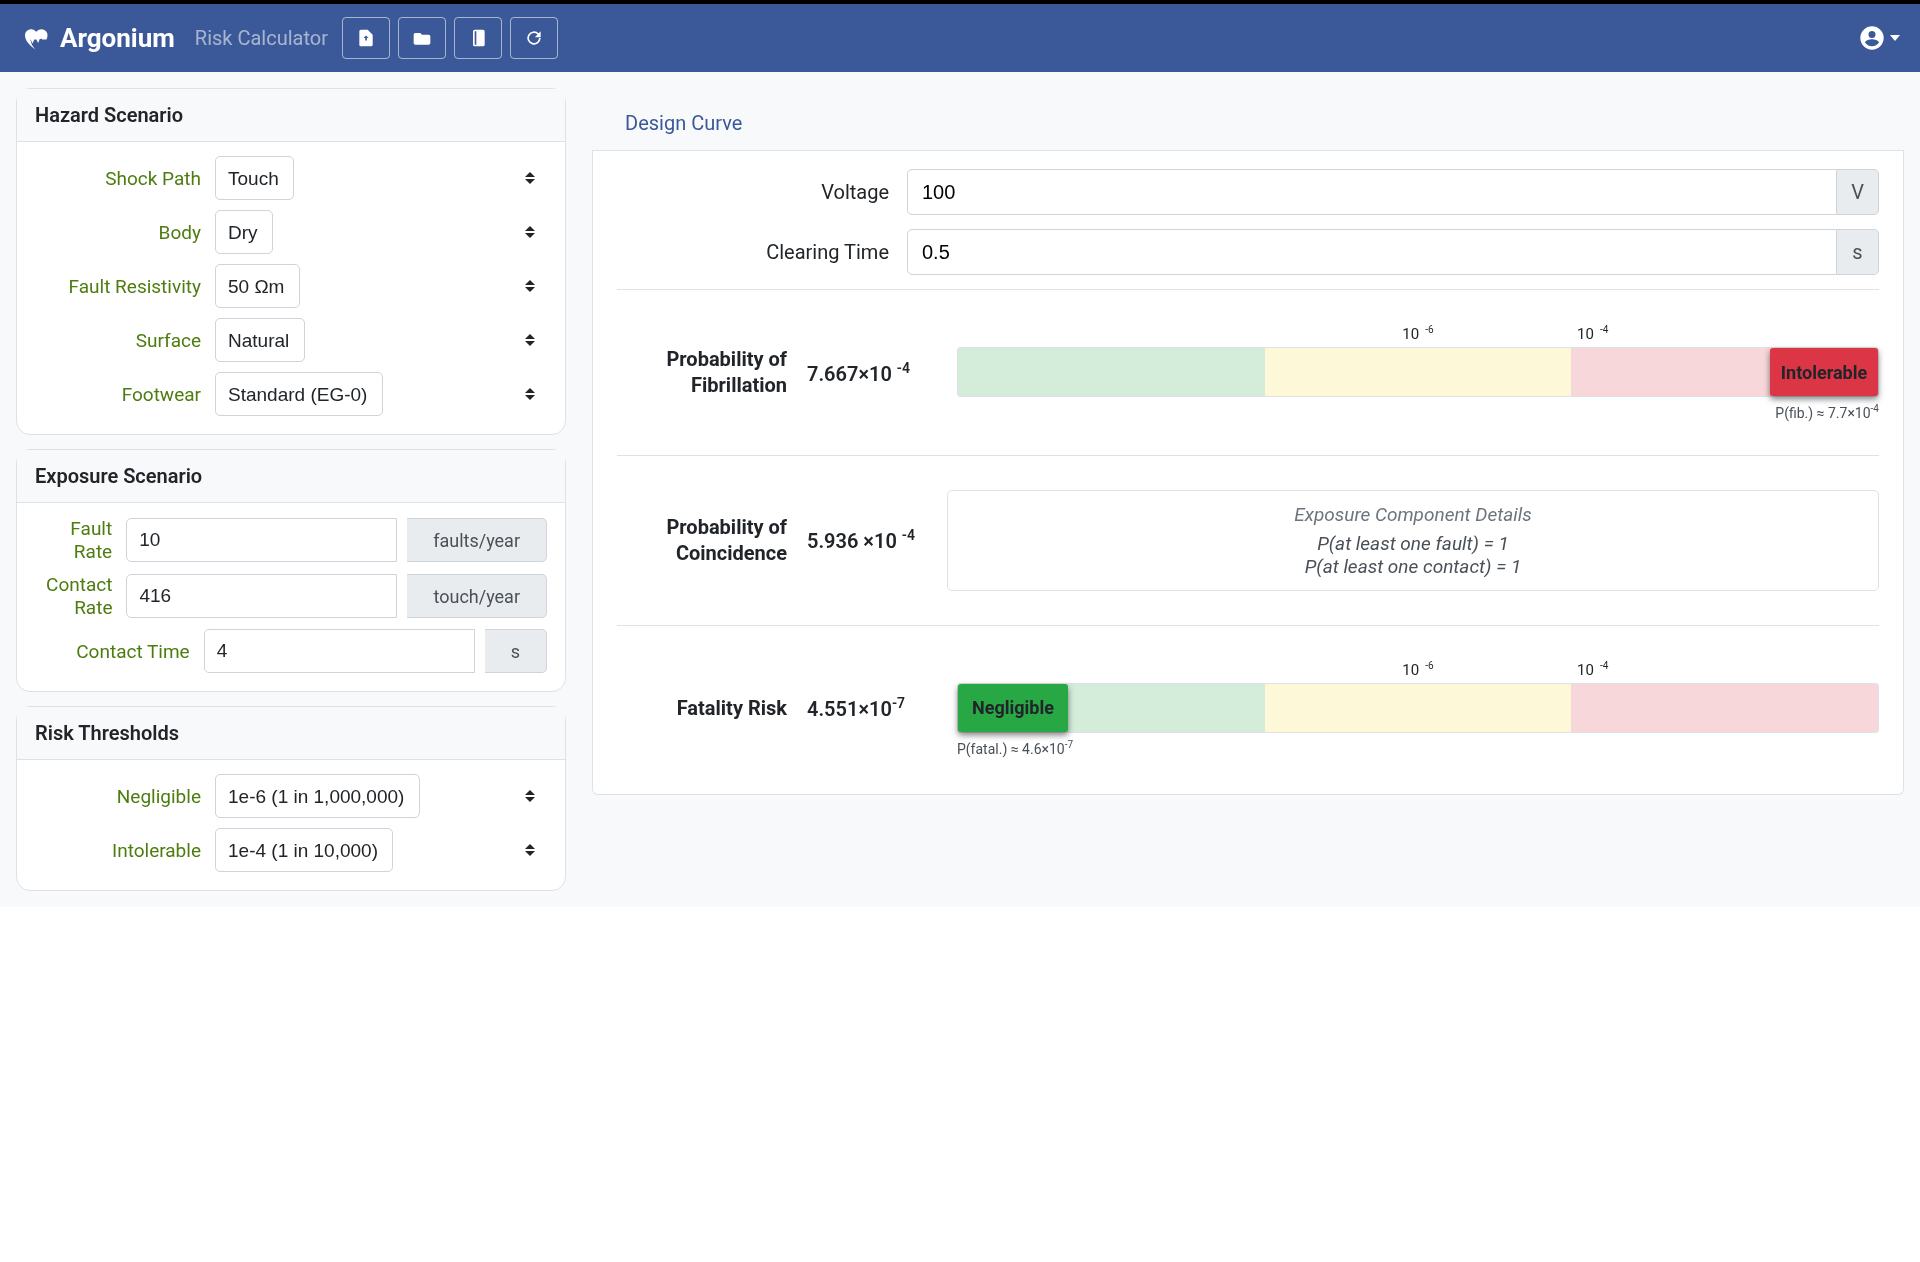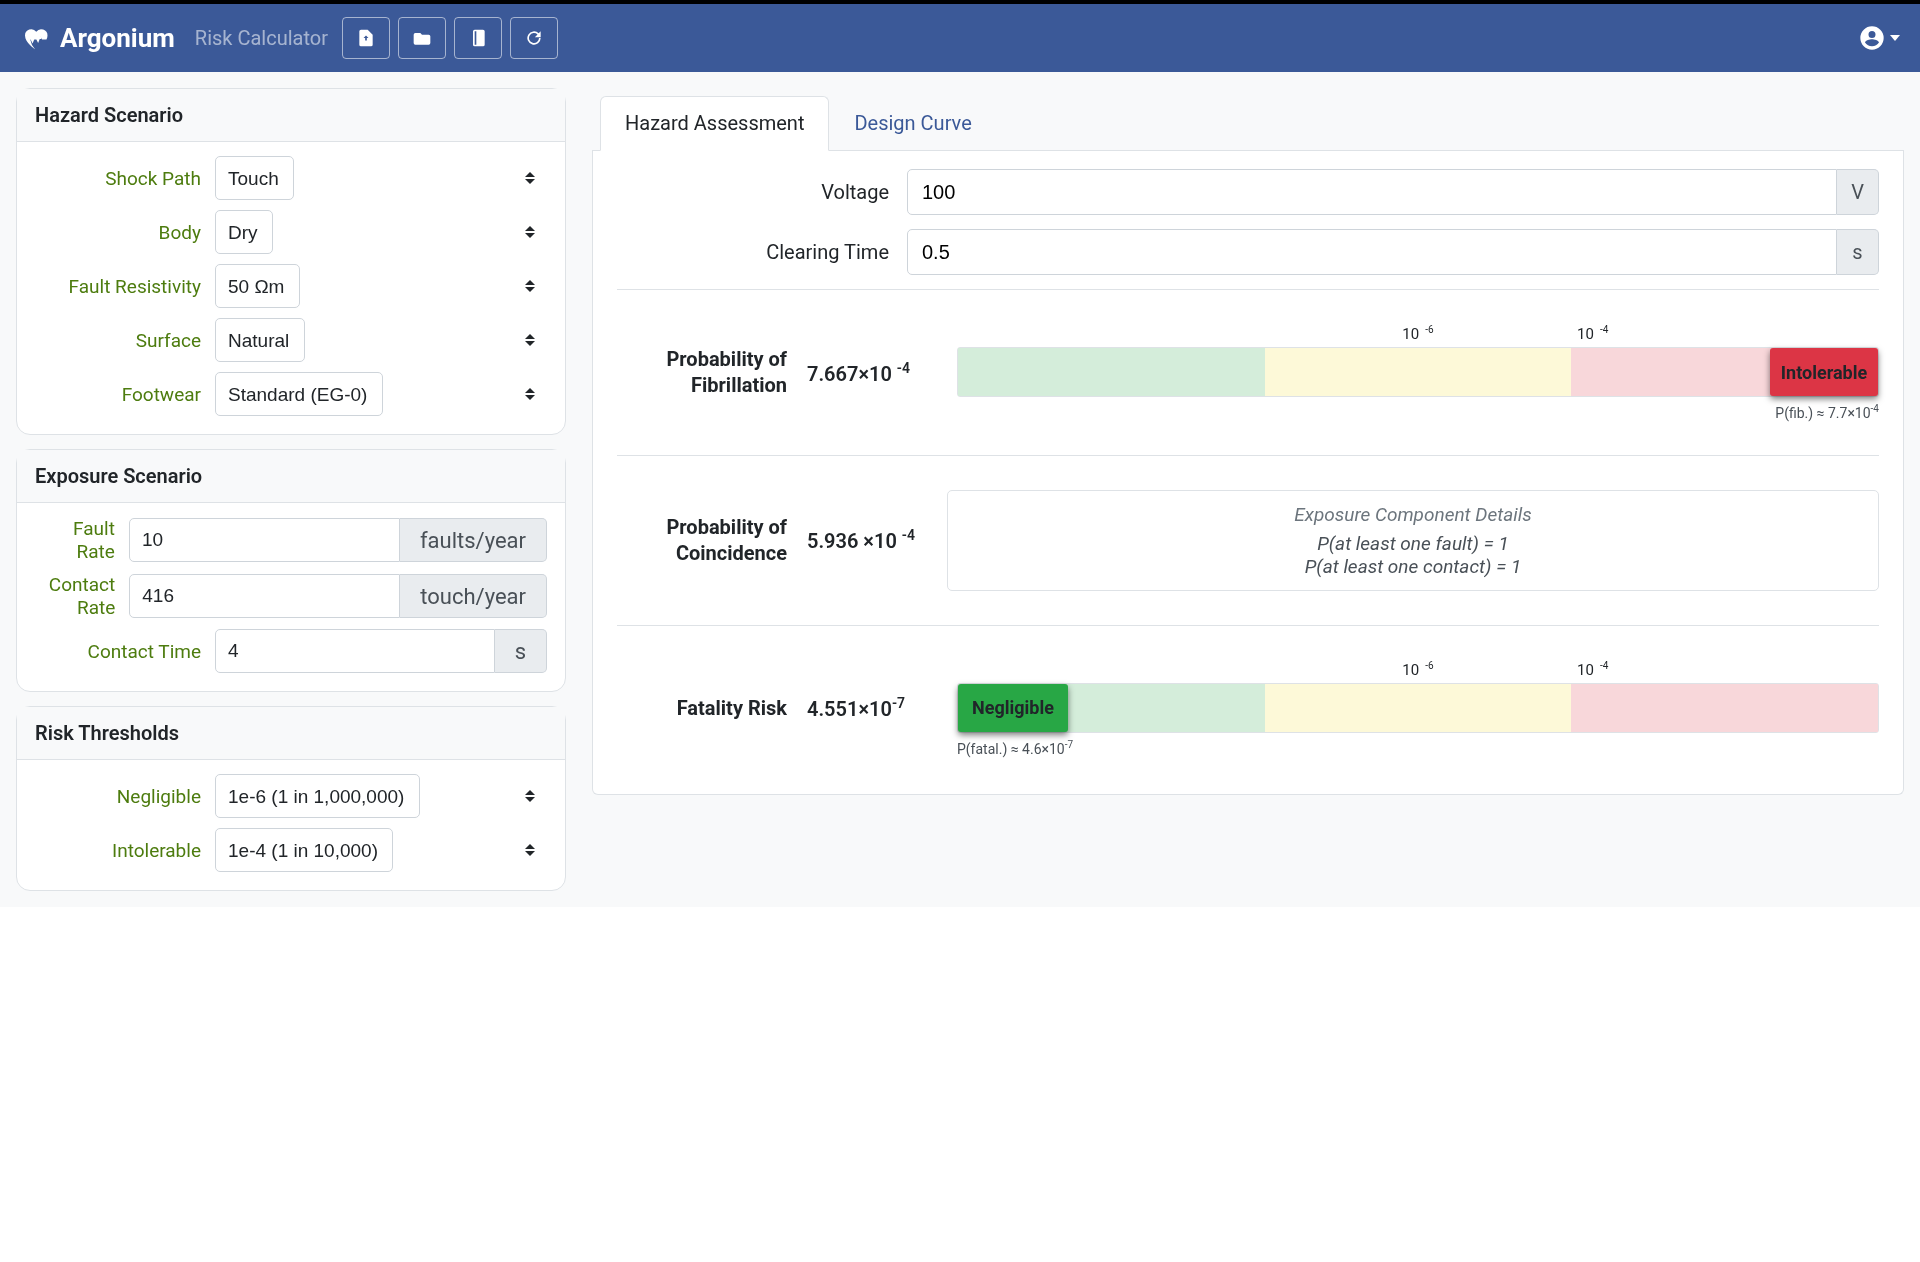--- a/index.html
+++ b/index.html
@@ -25,21 +25,21 @@
 .form-row { display: flex; align-items: center; margin-bottom: 10px; }
 .form-row:last-child { margin-bottom: 0; }
 .form-label { width: 180px; text-align: right; padding-right: 14px; font-size: 19px; color: #4d7c0f; }
 .form-control-wrap { flex: 1; display: flex; }
 .form-control { flex: 1; height: 44px; border: 1px solid #ced4da; border-radius: 5px; padding: 0 12px; font-size: 19px; background: #fff; color: #212529; }
 select.form-control { appearance: none; -webkit-appearance: none; padding-right: 14px; }
 .select-wrap { position: relative; flex: 1; }
 .select-arrows { position: absolute; right: 12px; top: 50%; transform: translateY(-50%); pointer-events: none; display: flex; flex-direction: column; gap: 2px; }
 .sa-up { width: 0; height: 0; border-left: 5px solid transparent; border-right: 5px solid transparent; border-bottom: 5px solid #212529; }
 .sa-down { width: 0; height: 0; border-left: 5px solid transparent; border-right: 5px solid transparent; border-top: 5px solid #212529; }
-.input-group-text { background: #e9ecef; border: 1px solid #ced4da; border-left: none; border-radius: 0 5px 5px 0; padding: 0 20px; display: flex; align-items: center; font-size: 22px; color: #495057; }
+.input-group-text { background: #e9ecef; border: 1px solid #ced4da; border-left: none; border-radius: 0 5px 5px 0; padding: 0 26px; display: flex; align-items: center; font-size: 18px; color: #495057; margin-left: 10px; }
 .input-group .form-control { border-radius: 5px 0 0 5px; }
 .tabs { display: flex; border-bottom: 1px solid #dee2e6; background: #f8f9fa; border-radius: 6px 6px 0 0; padding: 8px 8px 0; }
 .tab { padding: 14px 24px; font-size: 20px; border: 1px solid transparent; border-radius: 6px 6px 0 0; cursor: pointer; background: transparent; color: #3b5998; }
 .tab.active { background: #fff; border-color: #dee2e6 #dee2e6 #fff; color: #212529; margin-bottom: -1px; }
 .right-body { padding: 18px 24px; background: #fff; border: 1px solid #dee2e6; border-top: none; border-radius: 0 0 6px 6px; }
 .right-row { display: flex; align-items: center; margin-bottom: 14px; }
 .right-label { width: 290px; text-align: right; padding-right: 18px; font-size: 20px; }
 .right-input-wrap { flex: 1; display: flex; }
 .right-input { flex: 1; height: 46px; border: 1px solid #ced4da; border-radius: 5px 0 0 5px; padding: 0 14px; font-size: 20px; }
 .right-unit { background: #e9ecef; border: 1px solid #ced4da; border-left: none; border-radius: 0 5px 5px 0; width: 42px; display: flex; align-items: center; justify-content: center; font-size: 20px; color: #495057; }
@@ -203,21 +203,20 @@
                 <div class="sa-down"></div>
               </div></div>
         </div>
       </div>
     </div>
 
   </div>
 
   <div class="right-col">
     <div class="tabs">
-      <div class="tab active">Hazard Assessment</div>
       <div class="tab">Design Curve</div>
     </div>
     <div class="right-body">
 
       <div class="right-row">
         <div class="right-label">Voltage</div>
         <div class="right-input-wrap">
             <input class="right-input" value="100" style="">
             <div class="right-unit">V</div>
           </div>

